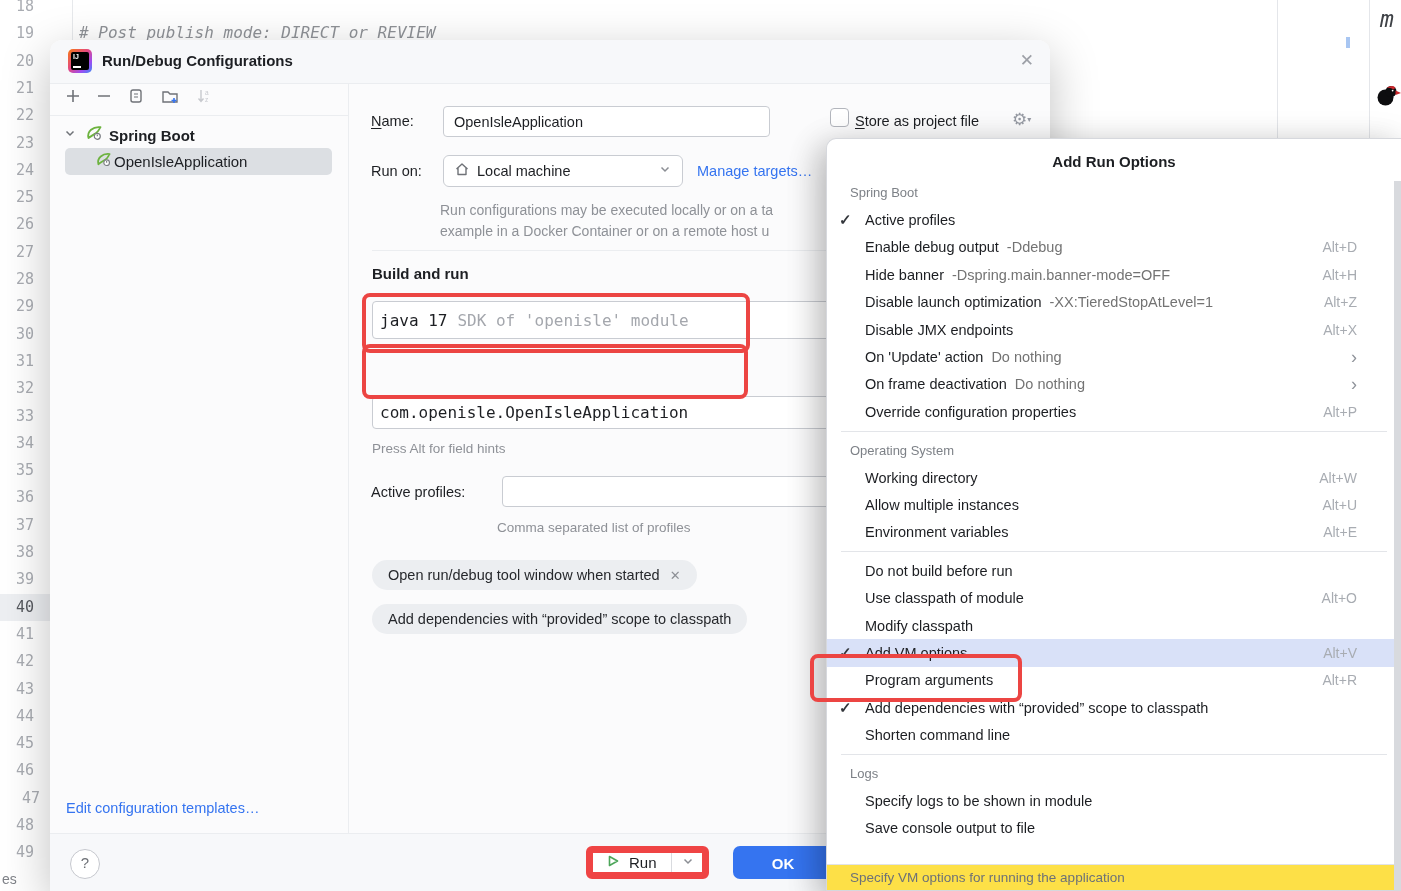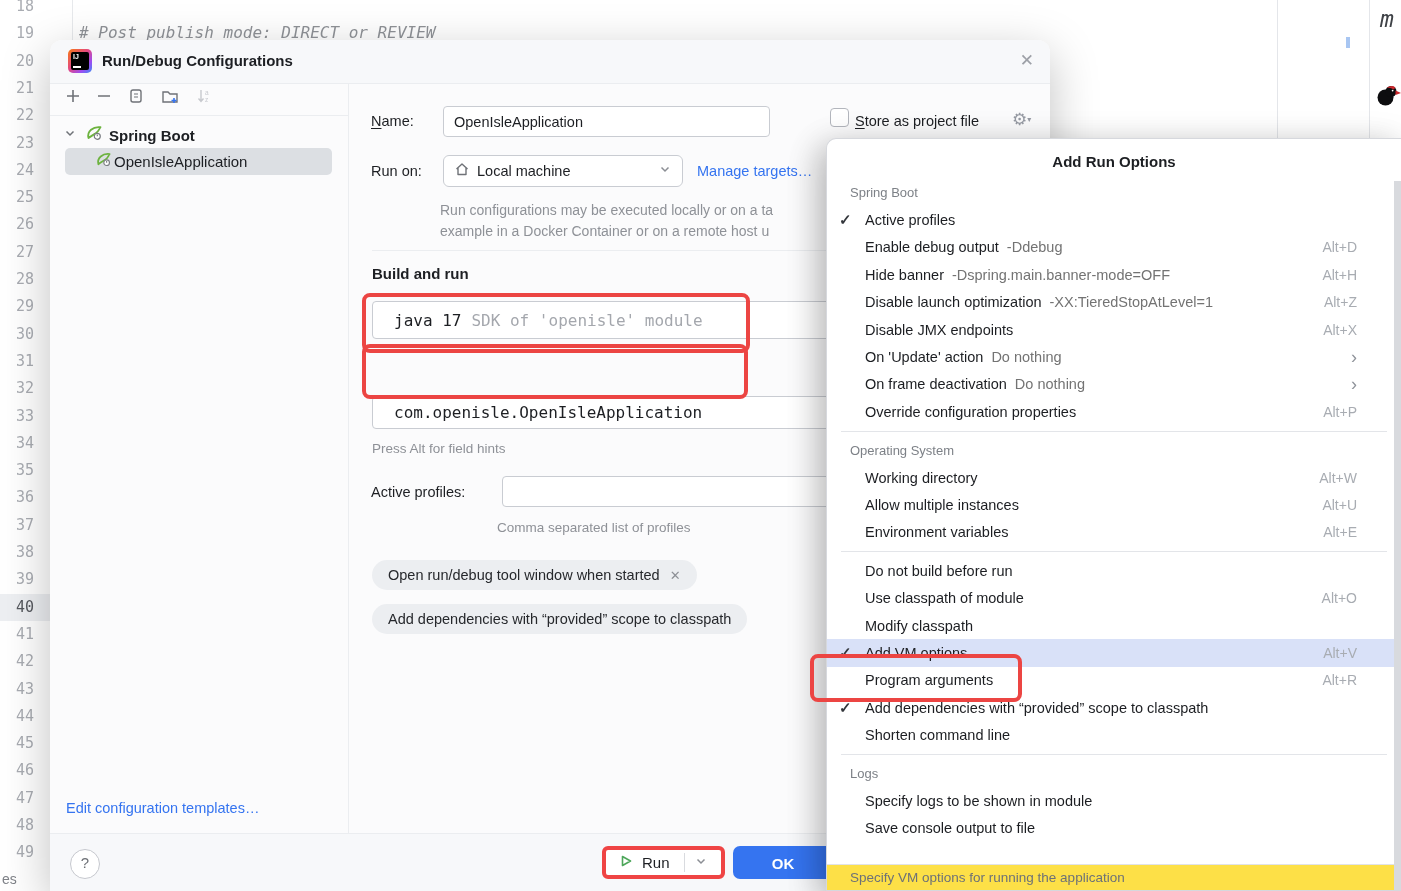--- a/index.html
+++ b/index.html
@@ -57,36 +57,36 @@
           display:flex;align-items:center;box-sizing:border-box;padding:0 10px;}
   .select .val{font-size:14.5px;color:#1d1f23;margin-left:7px;}
   .select .chev{margin-left:auto;}
 
   .link{position:absolute;font-size:14.5px;color:#3574f0;cursor:pointer;}
   .desc{position:absolute;font-size:14px;color:#8e9197;white-space:nowrap;overflow:hidden;}
   .hsep{position:absolute;height:1px;background:#ebedf0;}
   .section-h{position:absolute;font-size:15px;font-weight:700;color:#1d1f23;}
 
   .mono-field{position:absolute;background:#fff;border:1px solid #c9ccd2;border-radius:4px;
-              box-sizing:border-box;display:flex;align-items:center;padding:0 21px;
+              box-sizing:border-box;display:flex;align-items:center;padding:0 7px;
               font-family:"DejaVu Sans Mono",monospace;font-size:16px;white-space:nowrap;overflow:hidden;}
   .mono-field .v{color:#1d1f23;}
   .mono-field .hint{color:#a4a7ad;margin-left:10px;}
   .small-hint{position:absolute;font-size:13.5px;color:#8e9197;}
 
   .pill{position:absolute;height:30px;background:#eceef1;border-radius:15px;display:inline-flex;
         align-items:center;padding:0 16px;font-size:14.5px;color:#26282c;white-space:nowrap;}
   .pill .x{margin-left:10px;color:#8d9096;font-size:13px;}
 
   .dlg-footer{position:absolute;left:0;top:793px;width:1000px;height:58px;background:#f7f8fa;
               border-top:1px solid #ebedf0;}
   .help-btn{position:absolute;left:20px;top:809px;width:28px;height:28px;border:1px solid #c6c8ce;
             border-radius:50%;background:#fff;text-align:center;line-height:26px;font-size:15px;color:#6d7076;}
   .run-btn{position:absolute;left:536px;top:806px;width:123px;height:33px;background:#fff;
-           border:4px solid #ef4444;border-radius:6px;display:flex;align-items:center;box-sizing:border-box;margin-left:16px;}
+           border:7px solid #ef4444;border-radius:6px;display:flex;align-items:center;box-sizing:border-box;}
   .run-btn .lbl{font-size:15px;color:#1d1f23;margin-left:8px;}
   .run-btn .div{width:1px;height:19px;background:#d9dbdf;margin-left:14px;}
   .ok-btn{position:absolute;left:683px;top:806px;width:100px;height:33px;background:#3574f0;border:none;
           border-radius:7px;color:#fff;font-size:15px;font-weight:600;text-align:center;line-height:33px;
           font-family:"Liberation Sans",sans-serif;}
 
   
   .red-box{position:absolute;border:4px solid #ec4543;border-radius:8px;z-index:45;pointer-events:none;}
   .red-box.over{z-index:60;}
 
@@ -139,21 +139,21 @@
       <div class="gutter-num" style="top: 513.7px;">37</div>
       <div class="gutter-num" style="top: 541px;">38</div>
       <div class="gutter-num" style="top: 568.3px;">39</div>
       <div class="gutter-num active" style="top: 595.6px;">40</div>
       <div class="gutter-num" style="top: 622.9px;">41</div>
       <div class="gutter-num" style="top: 650.2px;">42</div>
       <div class="gutter-num" style="top: 677.5px;">43</div>
       <div class="gutter-num" style="top: 704.8px;">44</div>
       <div class="gutter-num" style="top: 732.1px;">45</div>
       <div class="gutter-num" style="top: 759.4px;">46</div>
-      <div class="gutter-num" style="top: 786.7px;">47</div>
+      <div class="gutter-num" style="top: 786.7px; margin-left: 6px;">47</div>
       <div class="gutter-num" style="top: 814px;">48</div>
       <div class="gutter-num" style="top: 841.3px;">49</div>
     </div>
   <div class="gutter-sep"></div>
   <div class="code-comment" style="top: 22.3px;"># Post publish mode: DIRECT or REVIEW</div>
   <div class="status-frag">es</div>
 
   <div class="vline" style="left:1277px;"></div>
   <div class="vline" style="left:1369px;"></div>
   <div class="blue-tick"></div>

